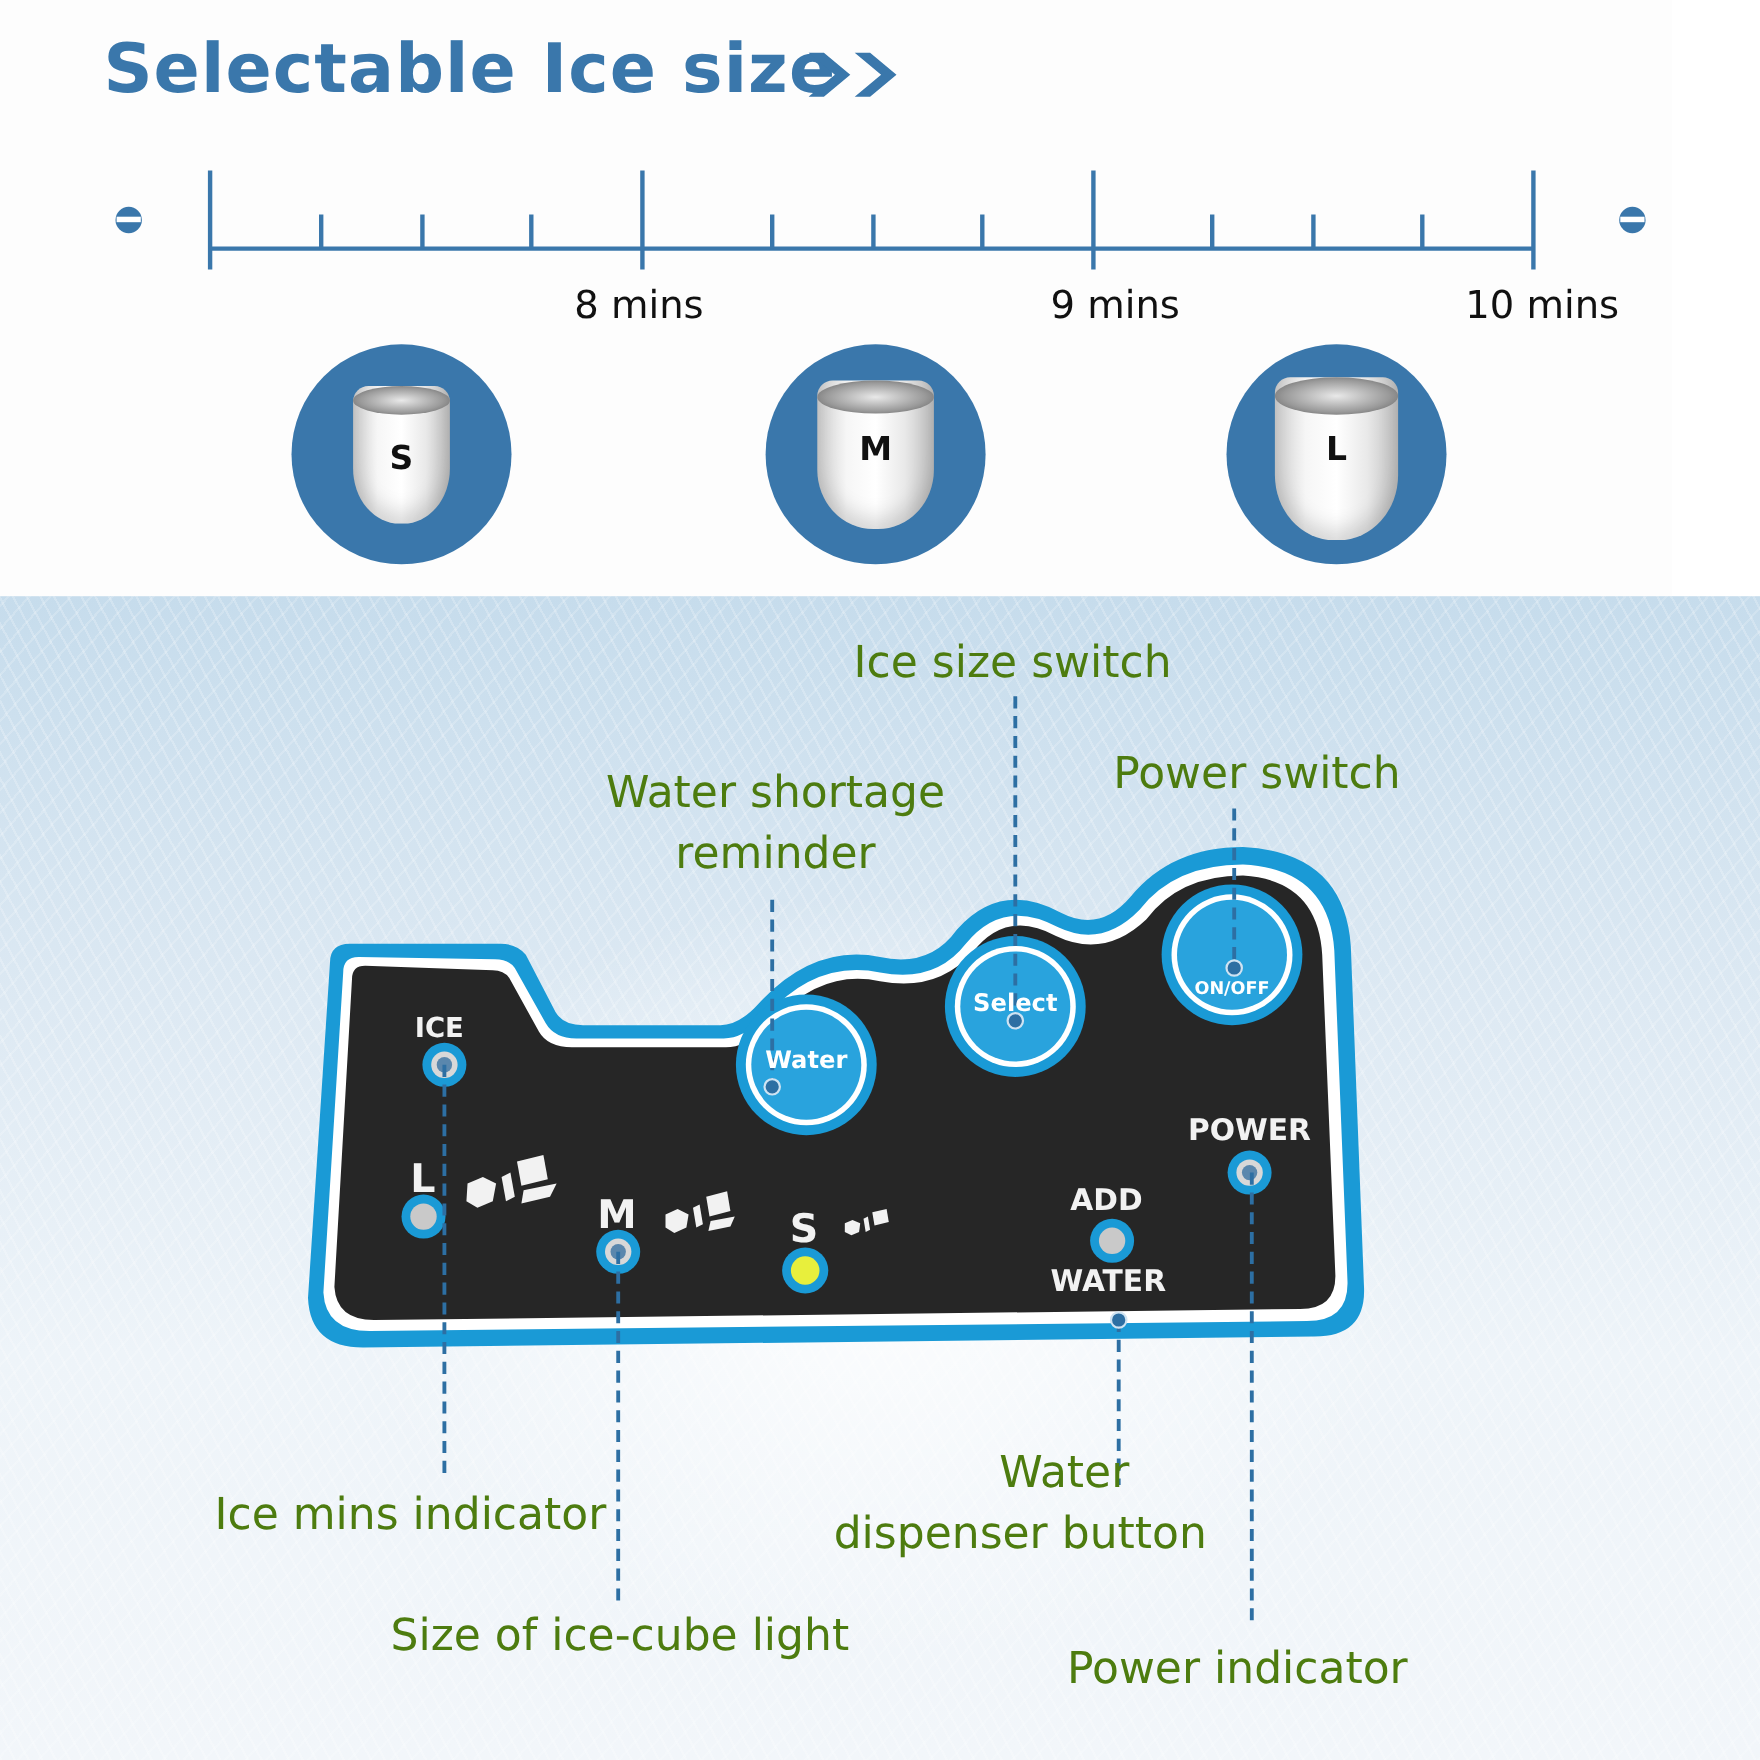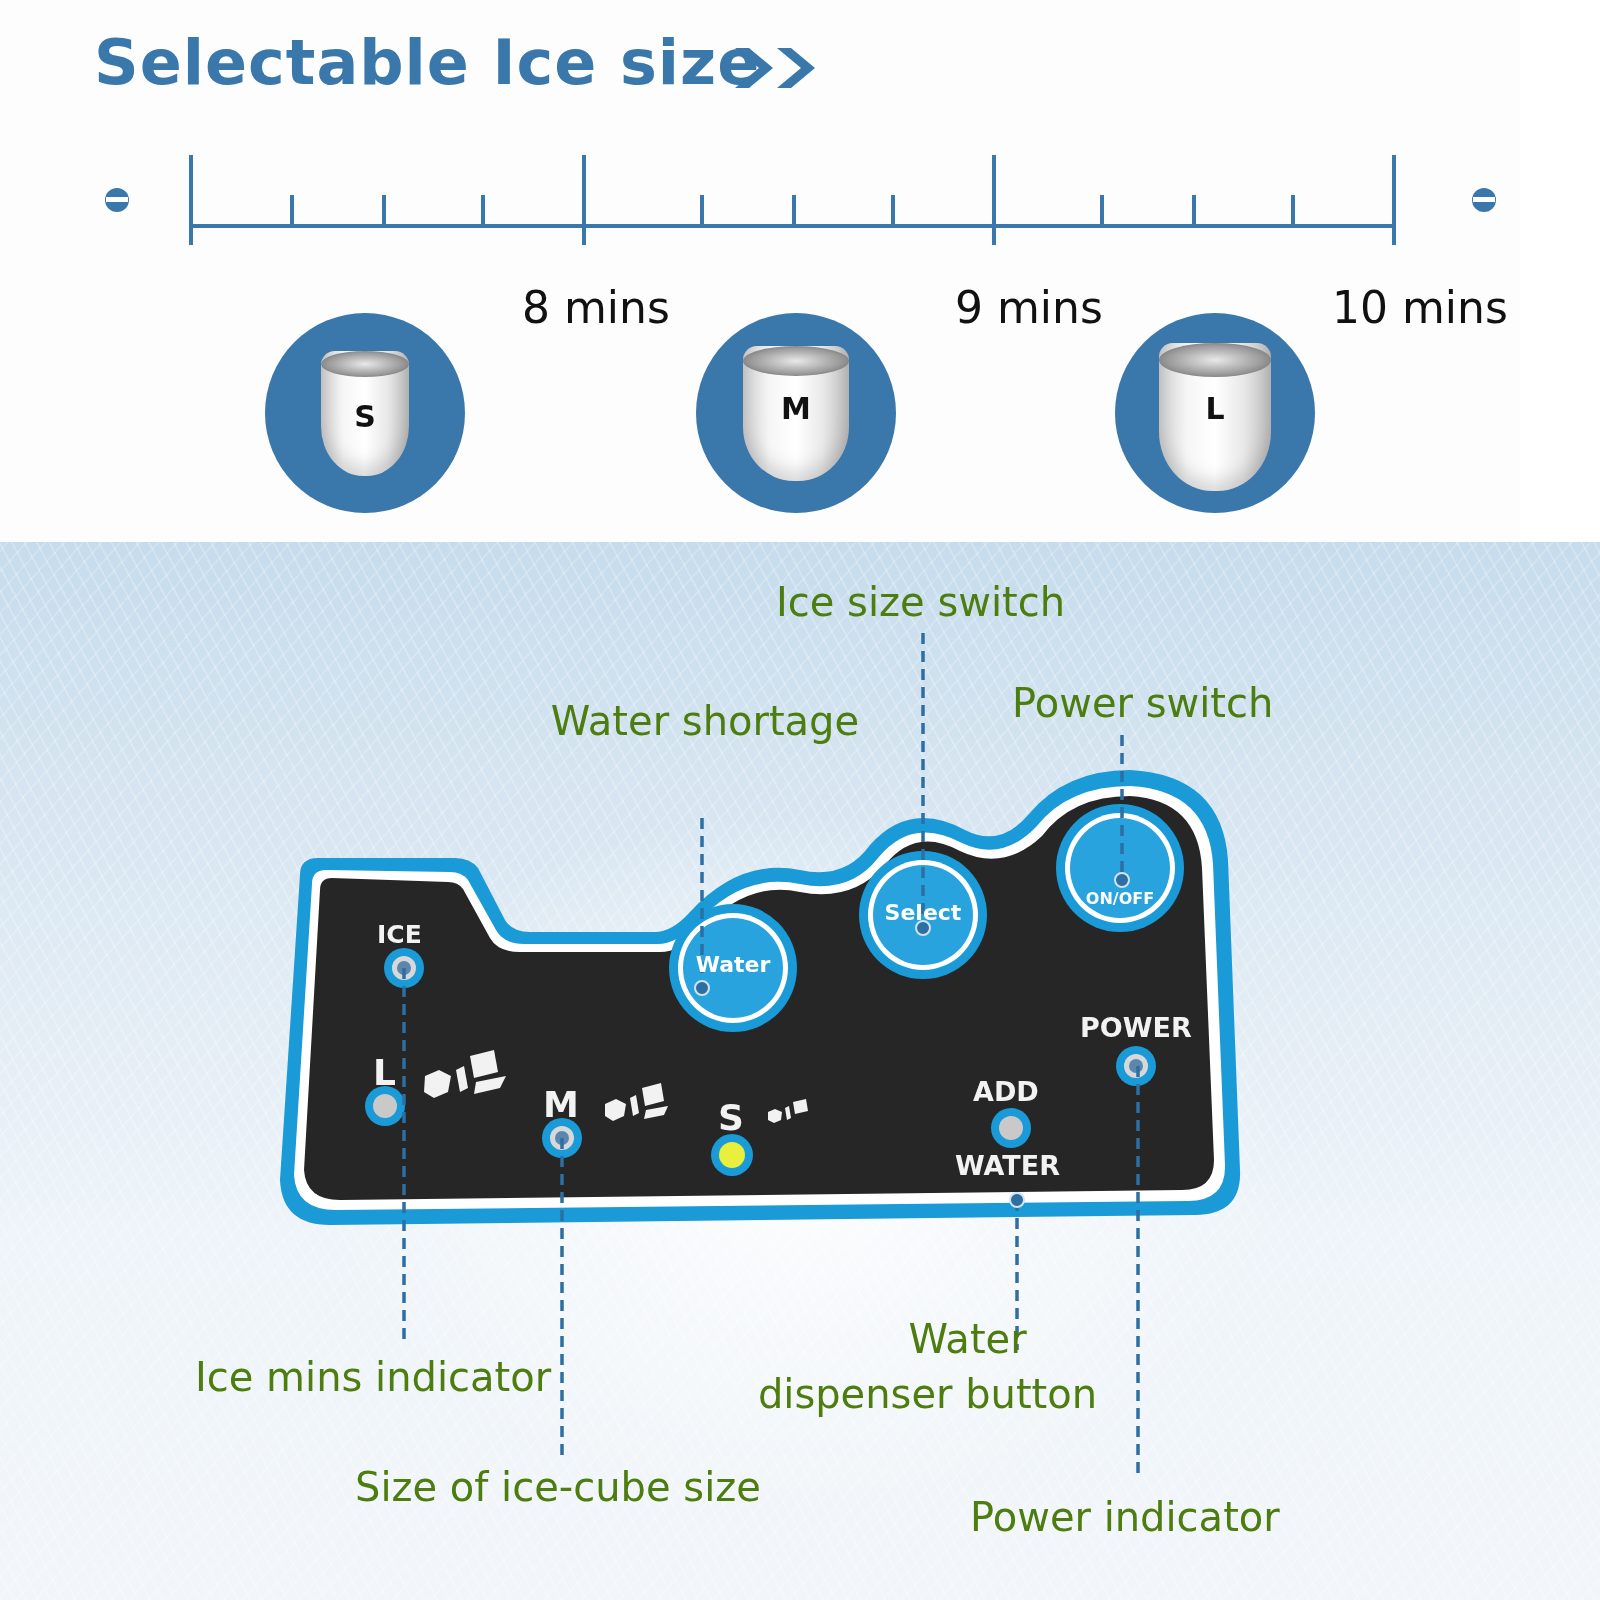--- a/index.html
+++ b/index.html
@@ -4,21 +4,21 @@
 <style>
   * { box-sizing: border-box; margin: 0; padding: 0; }
   html, body { width: 1600px; height: 1600px; overflow: hidden; background: #ffffff; }
   body { position: relative; font-family: "Liberation Sans", "DejaVu Sans", sans-serif; }
 
   .top { position: absolute; left: 0; top: 0; width: 1520px; height: 542px; background: #fdfdfd; }
   .title { position: absolute; left: 94px; top: 26px; font-size: 62px; font-weight: bold; color: #3a77ab; letter-spacing: 1px; font-family: "DejaVu Sans", sans-serif; }
   .chev { position: absolute; left: 735px; top: 44px; }
 
   .scale { position: absolute; left: 0; top: 0; width: 1600px; height: 260px; }
-  .mins { position: absolute; top: 282px; font-size: 44px; color: #111; font-family: "DejaVu Sans", sans-serif; }
+  .mins { position: absolute; top: 258px; font-size: 35px; color: #111; font-family: "DejaVu Sans", sans-serif; }
 
   .cube-wrap { position: absolute; width: 200px; height: 200px; border-radius: 50%; background: #3a77ab; }
   .cube { position: absolute; left: 50%; transform: translateX(-50%); border-radius: 14px 14px 48% 48% / 14px 14px 40% 40%;
           background: linear-gradient(90deg, #cfcfcf 0%, #f6f6f6 25%, #ffffff 50%, #e9e9e9 75%, #bdbdbd 100%);
           box-shadow: inset 0 -10px 18px rgba(0,0,0,0.15); }
   .cube-top { position: absolute; left: 0; right: 0; top: 0; height: 26px; border-radius: 50%; background: radial-gradient(ellipse at center, #e9e9e9 0%, #9a9a9a 60%, #555 100%); }
   .cube-letter { position: absolute; left: 0; right: 0; text-align: center; font-weight: bold; font-size: 30px; color: #111; font-family: "DejaVu Sans", sans-serif; }
 
   .bottom { position: absolute; left: 0; top: 542px; width: 1600px; height: 1058px;
     background:
@@ -194,20 +194,21 @@
 <div class="panel-label" style="left:543px; top:1084px; font-size:36px;">M</div>
 <div class="panel-label" style="left:718px; top:1097px; font-size:36px;">S</div>
 <div class="panel-label" style="left:973px; top:1076px; font-size:27px;">ADD</div>
 <div class="panel-label" style="left:955px; top:1150px; font-size:27px;">WATER</div>
 <div class="panel-label" style="left:1080px; top:1012px; font-size:27px;">POWER</div>
 
 <div class="callout" style="left:776px; top:575px;">Ice size switch</div>
 <div class="callout" style="left:1012px; top:676px;">Power switch</div>
 <div class="callout" style="left:545px; top:694px; width:320px;">
   <div>Water shortage</div>
+  <div>reminder</div>
 </div>
 <div class="callout" style="left:195px; top:1350px;">Ice mins indicator</div>
-<div class="callout" style="left:355px; top:1460px;">Size of ice-cube size</div>
+<div class="callout" style="left:355px; top:1460px;">Size of ice-cube light</div>
 <div class="callout" style="left:750px; top:1312px; width:355px;">
   <div style="padding-left:80px; text-align:center;">Water</div>
   <div>dispenser button</div>
 </div>
 <div class="callout" style="left:970px; top:1490px;">Power indicator</div>
 
 </body></html>

